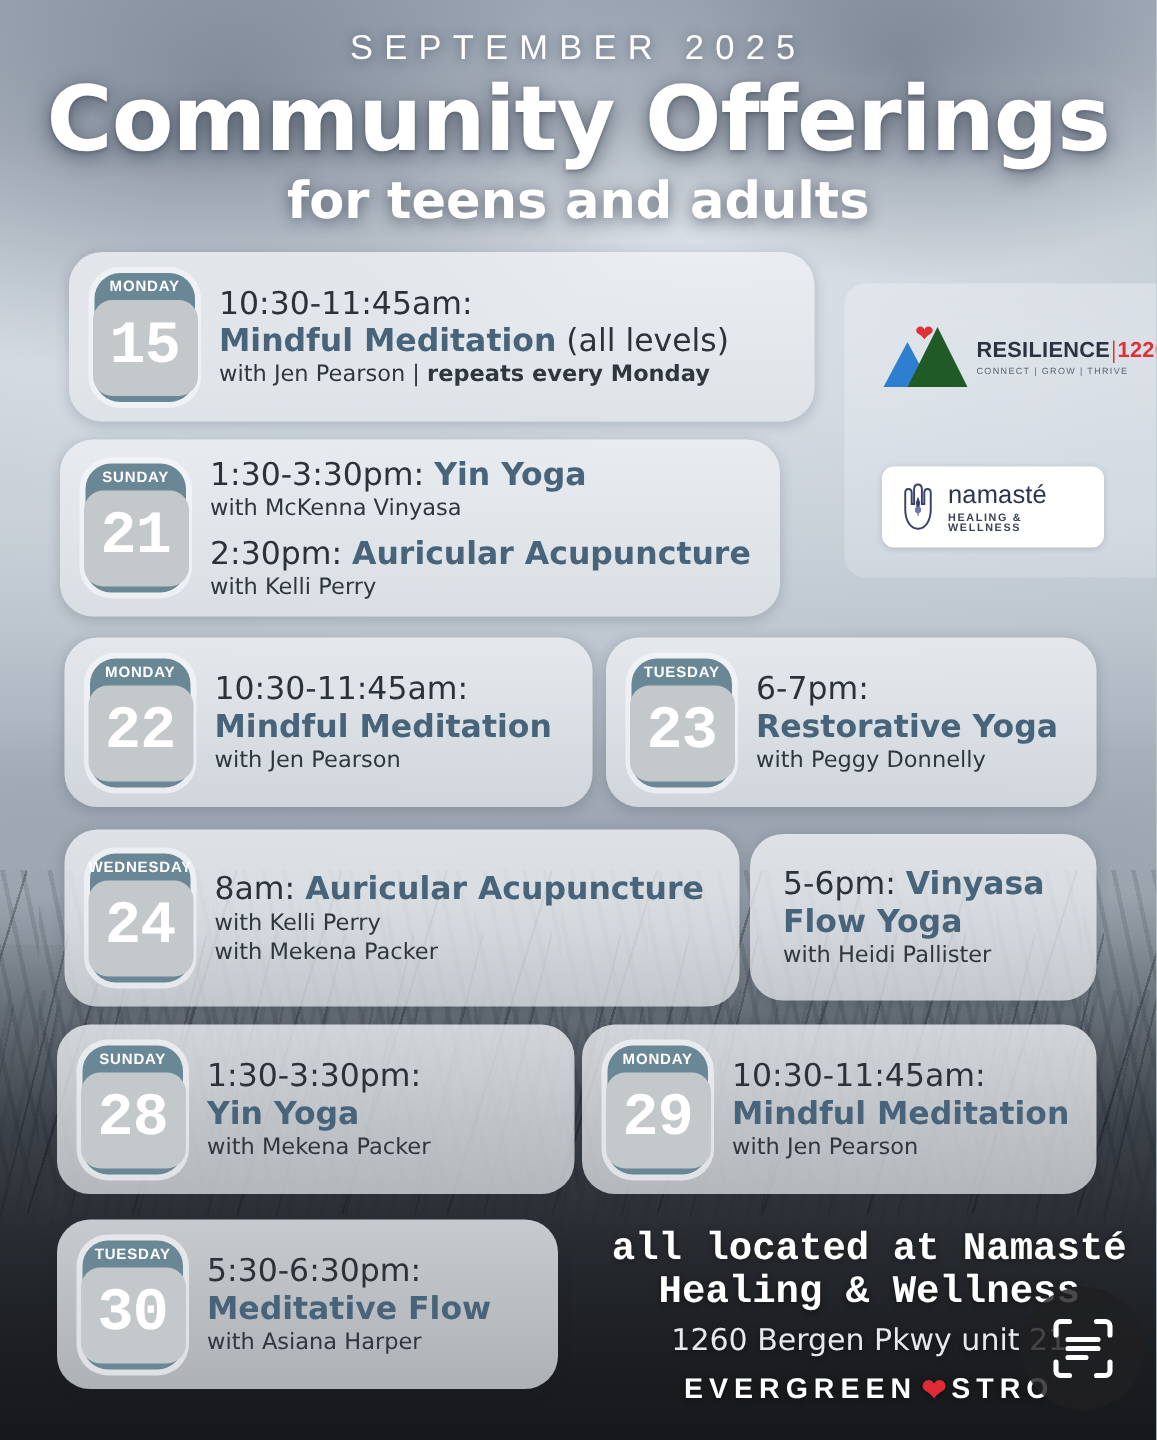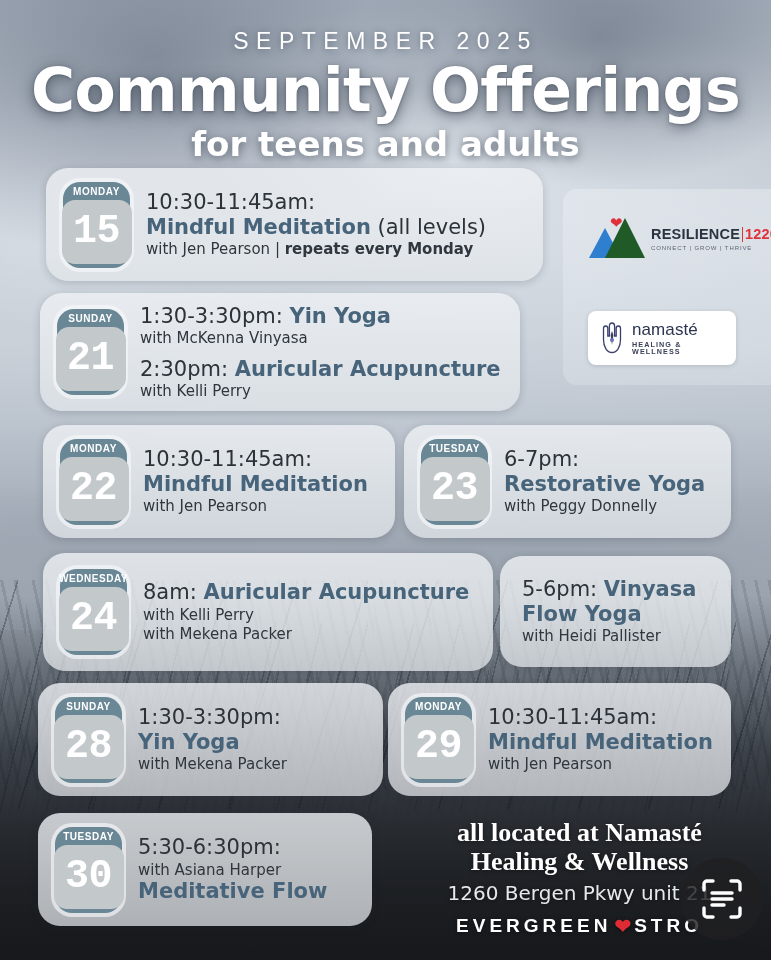--- a/index.html
+++ b/index.html
@@ -83,21 +83,21 @@
   .bg-mist {
     background:
       linear-gradient(180deg, rgba(255,255,255,0) 52%, rgba(214,222,230,.30) 62%, rgba(160,170,182,.18) 70%, rgba(0,0,0,0) 78%),
       linear-gradient(180deg, rgba(0,0,0,0) 60%, rgba(20,22,26,.30) 80%, rgba(16,18,21,.62) 94%, rgba(14,16,19,.72) 100%);
   }
 
   
   .header { position: absolute; top: 0; left: 0; right: 0; text-align: center; z-index: 5; }
 
   .kicker {
-    margin-top: 28px;
+    margin-top: 18px;
     font-size: 23px;
     font-weight: 500;
     letter-spacing: 7.5px;
     color: #ffffff;
     text-shadow: 0 1px 7px rgba(60,70,84,.65);
   }
 
   .title {
     margin-top: 4px;
     font-family: "DejaVu Sans", sans-serif;
@@ -218,21 +218,21 @@
   .lite  { font-family: "DejaVu Sans", sans-serif; font-size: 21px; color: #2b3238; }
   .with  { font-family: "DejaVu Sans", sans-serif; font-size: 15px; color: #2f363d; margin-top: 2px; }
   .with b { font-weight: bold; }
   .gap   { margin-top: 9px; }
 
   .card.no-badge .card-body { padding-left: 22px; }
 
   
   .footer { position: absolute; left: 388px; top: 818px; width: 383px; text-align: center; z-index: 4; }
   .foot-1 {
-    font-family: Liberation Serif, serif;
+    font-family: Liberation Mono, monospace;
     font-size: 26px; line-height: 29px; font-weight: bold; color: #ffffff;
     text-shadow: 0 1px 5px rgba(0,0,0,.45);
   }
   .foot-2 {
     margin-top: 5px;
     font-family: "DejaVu Sans", sans-serif;
     font-size: 20px; color: #e6e9ec;
     text-shadow: 0 1px 4px rgba(0,0,0,.45);
   }
   .foot-3 {
@@ -407,22 +407,22 @@
 
   <div class="card" style="left:38px; top:813px; width:334px; height:113px;">
     <div class="badge">
       <div class="badge-day">TUESDAY</div>
       <div class="badge-num-wrap">
         <div class="badge-num">30</div>
       </div>
     </div>
     <div class="card-body">
       <div class="line"><span class="time">5:30-6:30pm:</span></div>
+      <div class="line"><span class="klass">Meditative Flow</span></div>
       <div class="line with"><span>with Asiana Harper</span></div>
-      <div class="line"><span class="klass">Meditative Flow</span></div>
     </div>
   </div>
 
   <div class="footer">
     <div class="foot-1">all located at Namasté</div>
     <div class="foot-1">Healing &amp; Wellness</div>
     <div class="foot-2">1260 Bergen Pkwy unit 21</div>
     <div class="foot-3">
       <span>EVERGREEN</span>
       <span class="hrt">❤</span>

